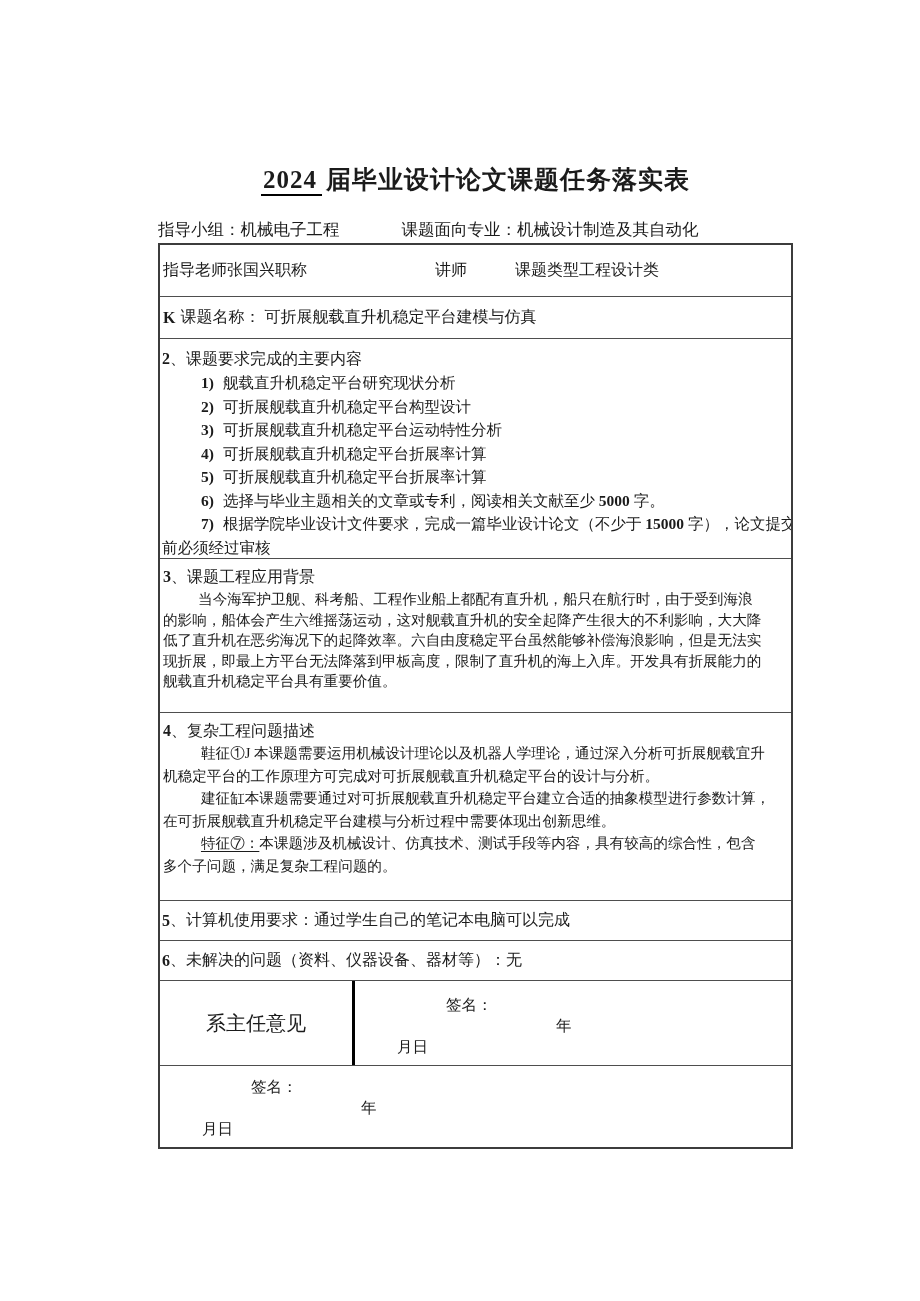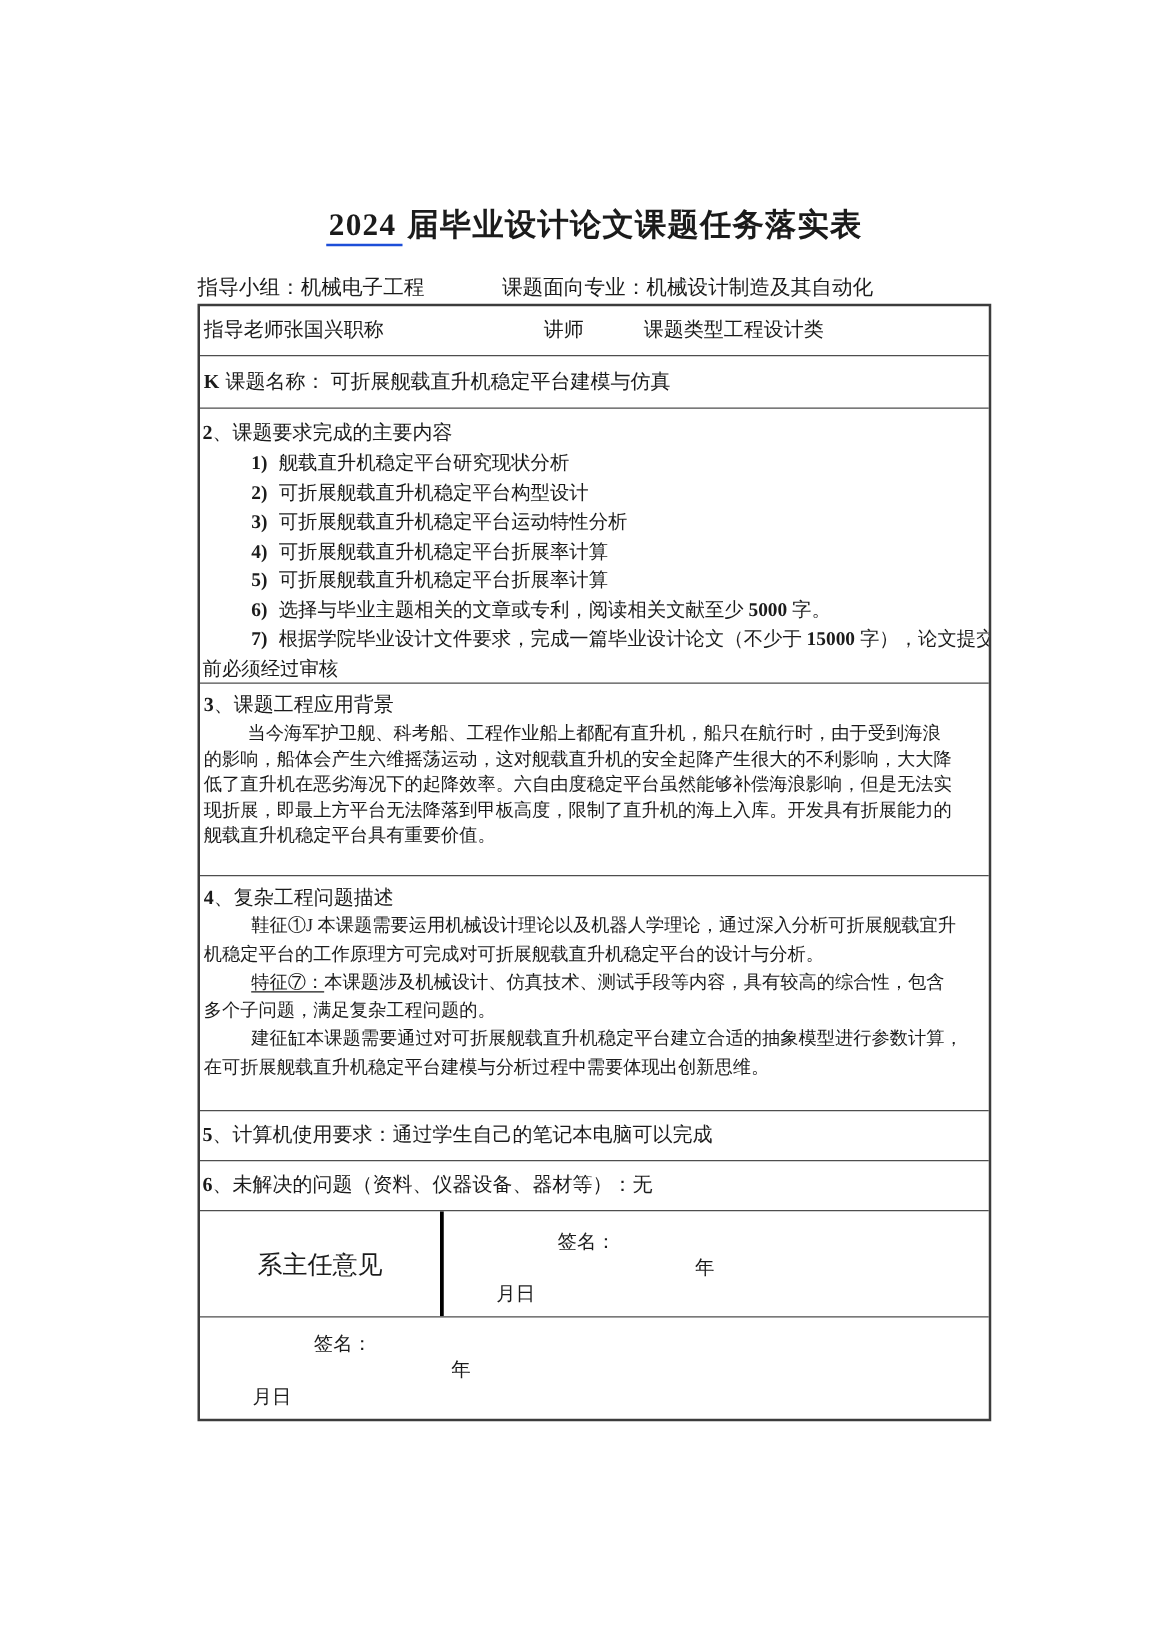--- a/index.html
+++ b/index.html
@@ -11,21 +11,21 @@
   }
   .page{position:absolute;inset:0;}
 
   
   .doc-title{
     position:absolute;left:158px;top:163px;width:635px;
     text-align:center;font-size:25px;font-weight:bold;
     letter-spacing:1px;white-space:nowrap;
   }
   .doc-title .year{
-    border-bottom:2px solid #1d4ed8;
+    border-bottom:2px solid #000000;
     padding:0 5px 1px 2px;margin-right:4px;
   }
 
   
   .info-line{
     position:absolute;left:158px;top:219px;width:700px;
     font-size:16.5px;white-space:nowrap;display:flex;
   }
   .info-line .major{margin-left:62px;}
 
@@ -33,21 +33,21 @@
   .task-table{
     position:absolute;left:158px;top:243px;width:635px;
     border:2px solid #3c3c3c;box-sizing:border-box;background:#fff;
   }
   .trow{
     box-sizing:border-box;border-bottom:1px solid #4e4e4e;
     position:relative;overflow:hidden;
   }
   .trow:last-child{border-bottom:none;}
 
-  .r-supervisor{height:40px;display:flex;align-items:center;font-size:16px;white-space:nowrap;}
+  .r-supervisor{height:52px;display:flex;align-items:center;font-size:16px;white-space:nowrap;}
   .r-supervisor .sup{flex:0 0 272px;padding-left:3px;}
   .r-supervisor .rank{flex:0 0 auto;}
   .r-supervisor .ttype{margin-left:48px;}
 
   .r-topic{height:42px;display:flex;align-items:center;font-size:16px;white-space:nowrap;padding-left:3px;}
   .r-topic .k{font-weight:bold;margin-right:5px;}
 
   .r-s2{height:220px;padding:8px 2px 0 2px;font-size:16px;}
   .r-s2 .sec-head{line-height:24px;white-space:nowrap;}
   .sec-num{font-weight:bold;}
@@ -154,24 +154,24 @@
 现折展，即最上方平台无法降落到甲板高度，限制了直升机的海上入库。开发具有折展能力的
 舰载直升机稳定平台具有重要价值。</div>
     </div>
 
     <div class="trow r-s4">
       <div class="sec-head">
         <span class="sec-num">4</span><span>、复杂工程问题描述</span>
       </div>
       <p>鞋征①J 本课题需要运用机械设计理论以及机器人学理论，通过深入分析可折展舰载宜升
 机稳定平台的工作原理方可完成对可折展舰载直升机稳定平台的设计与分析。</p>
+      <p>建征缸本课题需要通过对可折展舰载直升机稳定平台建立合适的抽象模型进行参数计算，
+在可折展舰载直升机稳定平台建模与分析过程中需要体现出创新思维。</p>
       <p><span class="u-lead">特征⑦：</span><span>本课题涉及机械设计、仿真技术、测试手段等内容，具有较高的综合性，包含
 多个子问题，满足复杂工程问题的。</span></p>
-      <p>建征缸本课题需要通过对可折展舰载直升机稳定平台建立合适的抽象模型进行参数计算，
-在可折展舰载直升机稳定平台建模与分析过程中需要体现出创新思维。</p>
     </div>
 
     <div class="trow r-s5">
       <span class="sec-num">5</span>
         <span>、计算机使用要求：通过学生自己的笔记本电脑可以完成</span>
     </div>
 
     <div class="trow r-s6">
       <span class="sec-num">6</span>
         <span>、未解决的问题（资料、仪器设备、器材等）：无</span>

